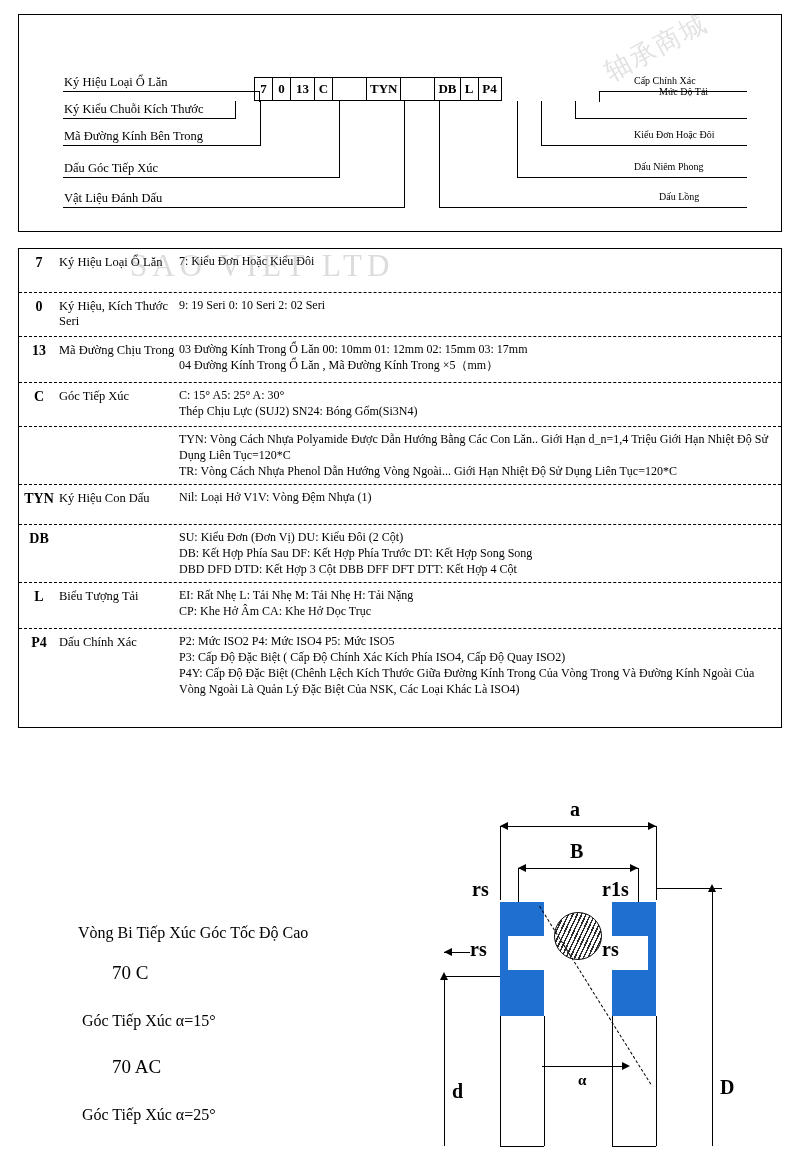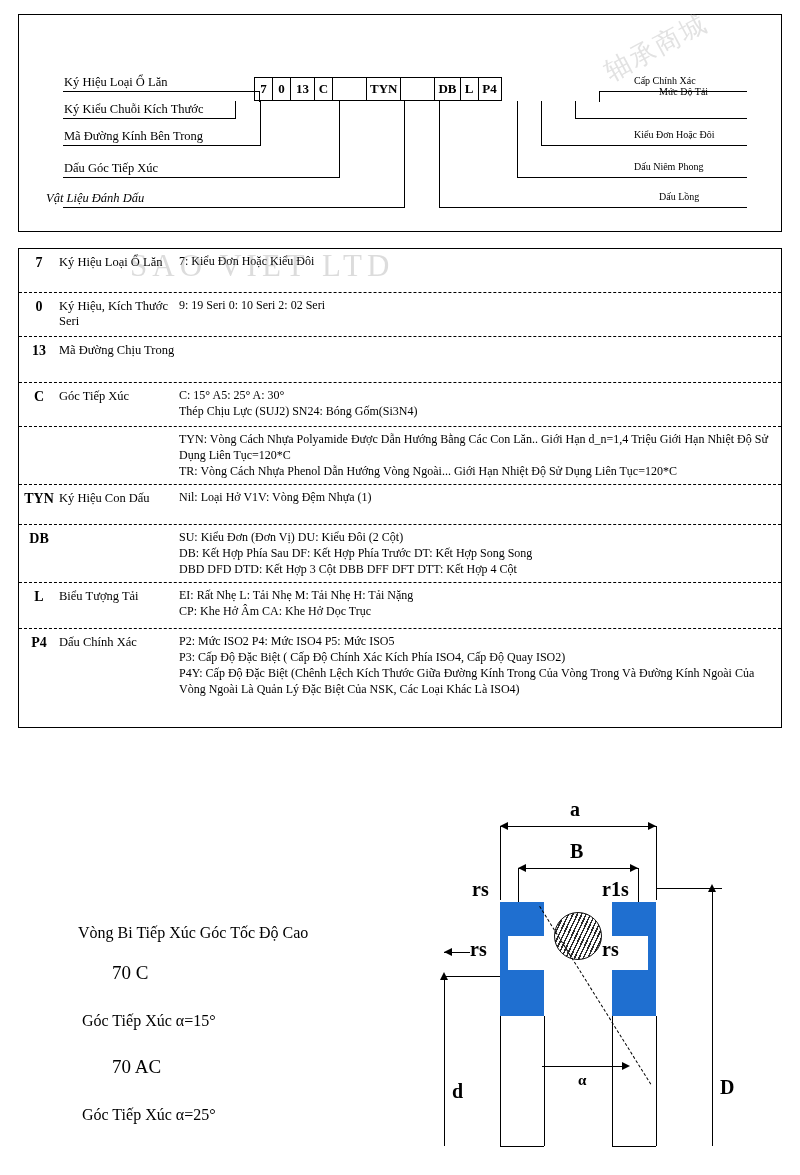--- a/index.html
+++ b/index.html
@@ -179,21 +179,21 @@
     <div class="cb wide"></div>
     <div class="cb">DB</div>
     <div class="cb narrow">L</div>
     <div class="cb">P4</div>
   </div>
 
   <div class="lbl-left" style="left:45px; top:60px;">Ký Hiệu Loại Ổ Lăn</div>
   <div class="lbl-left" style="left:45px; top:87px;">Ký Kiểu Chuỗi Kích Thước</div>
   <div class="lbl-left" style="left:45px; top:114px;">Mã Đường Kính Bên Trong</div>
   <div class="lbl-left" style="left:45px; top:146px;">Dấu Góc Tiếp Xúc</div>
-  <div class="lbl-left" style="left:27px; top:176px;font-style:italic;">Vật Liệu Đánh Dấu</div>
+  <div class="lbl-left" style="left:45px; top:176px;">Vật Liệu Đánh Dấu</div>
 
   <div class="ln h" style="left:44px;  top:76px;  width:196px;"></div>
   <div class="ln h" style="left:44px;  top:103px; width:172px;"></div>
   <div class="ln h" style="left:44px;  top:130px; width:197px;"></div>
   <div class="ln h" style="left:44px;  top:162px; width:276px;"></div>
   <div class="ln h" style="left:44px;  top:192px; width:341px;"></div>
 
   <div class="ln v" style="left:240px; top:76px;  height:11px;"></div>
   <div class="ln v" style="left:216px; top:86px;  height:18px;"></div>
   <div class="ln v" style="left:241px; top:86px;  height:45px;"></div>
@@ -233,20 +233,24 @@
     <div class="tcode">0</div>
     <div class="tname">Ký Hiệu, Kích Thước Seri</div>
     <div class="tbody">
       <span class="row2">9: 19 Seri    0: 10 Seri    2: 02 Seri</span>
     </div>
   </div>
 
   <div class="trow" style="min-height:46px">
     <div class="tcode">13</div>
     <div class="tname">Mã Đường Chịu Trong</div>
+    <div class="tbody">
+      <span class="row2">03 Đường Kính Trong Ổ Lăn 00: 10mm  01: 12mm  02: 15mm  03: 17mm</span>
+      <span class="row2">04 Đường Kính Trong Ổ Lăn , Mã Đường Kính Trong ×5（mm）</span>
+    </div>
   </div>
 
   <div class="trow" style="min-height:44px">
     <div class="tcode">C</div>
     <div class="tname">Góc Tiếp Xúc</div>
     <div class="tbody">
       <span class="row2">C: 15° A5: 25° A: 30°</span>
       <span class="row2">Thép Chịu Lực     (SUJ2)   SN24: Bóng Gốm(Si3N4)</span>
     </div>
   </div>

